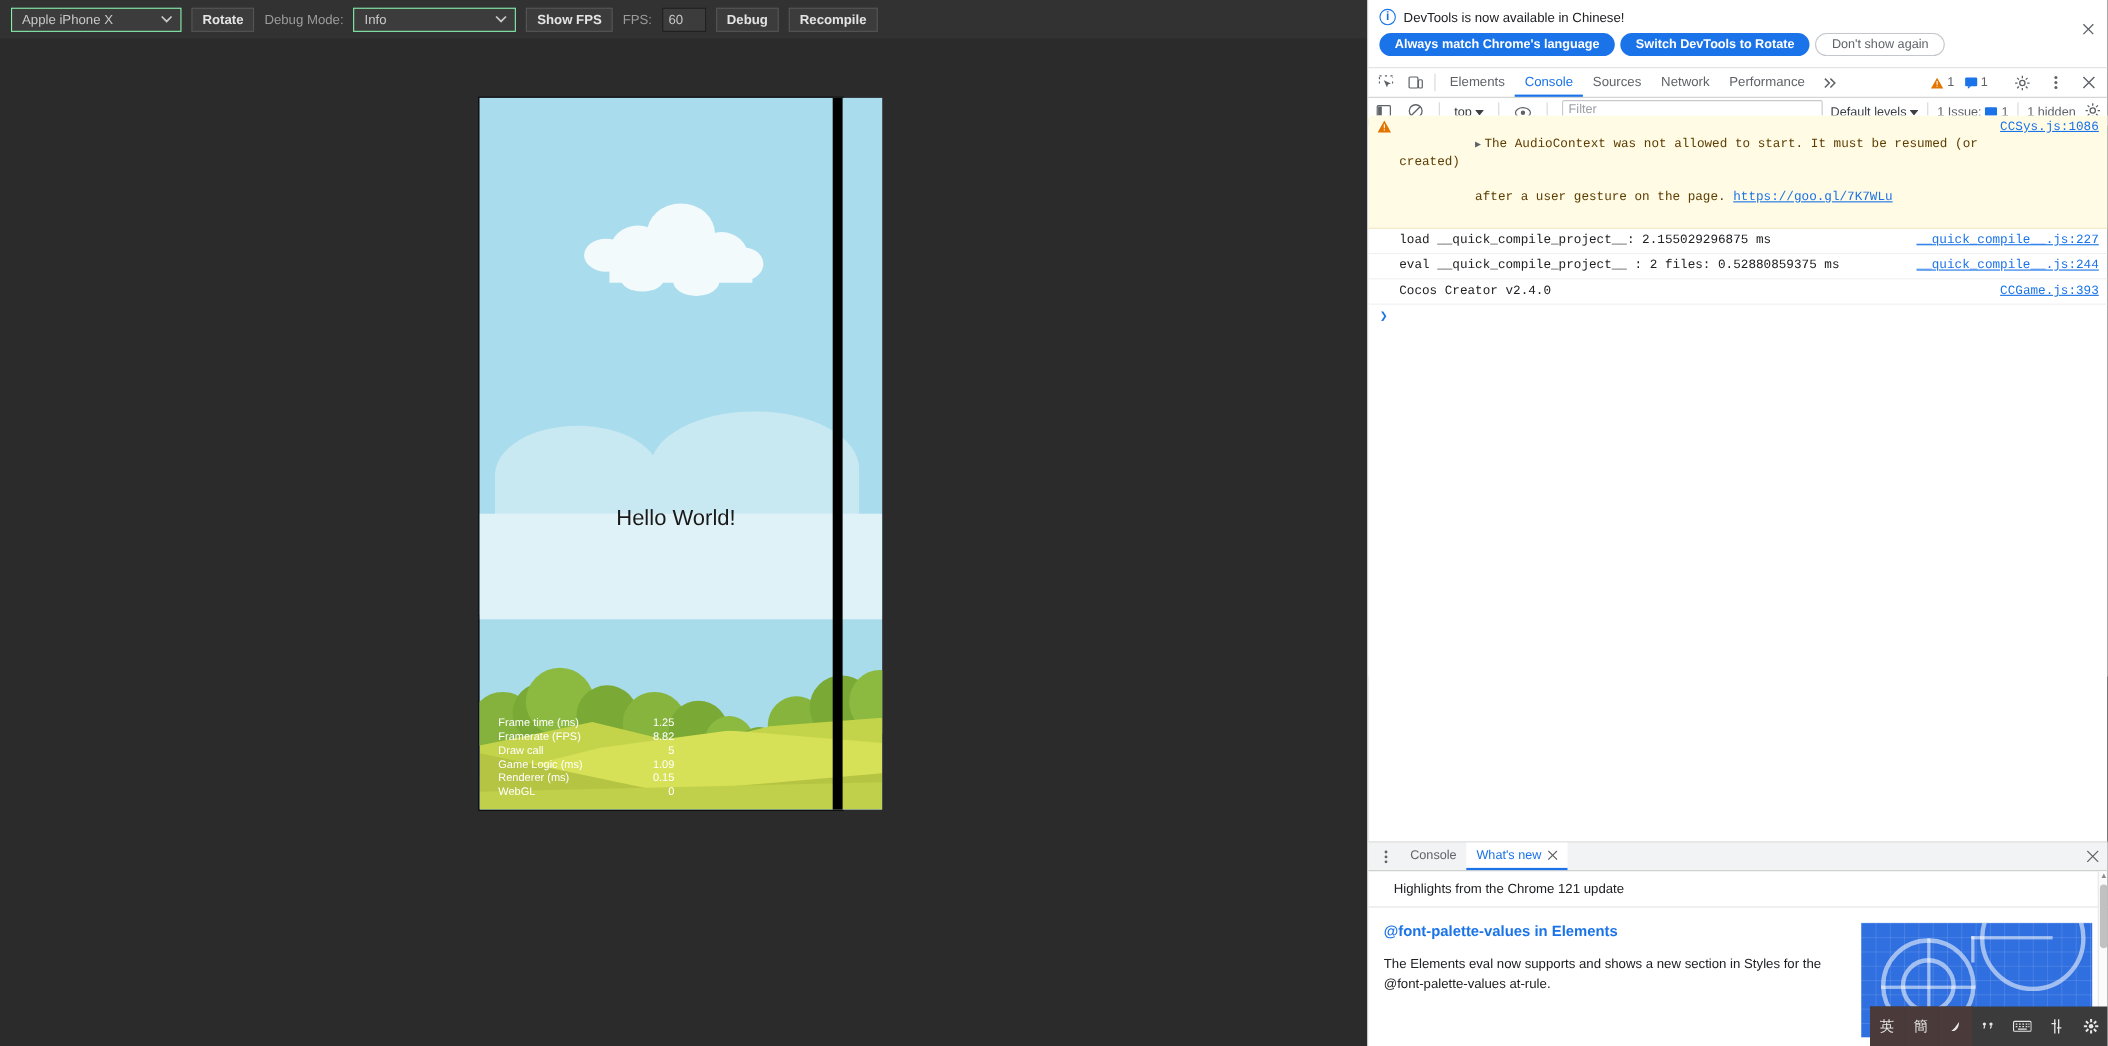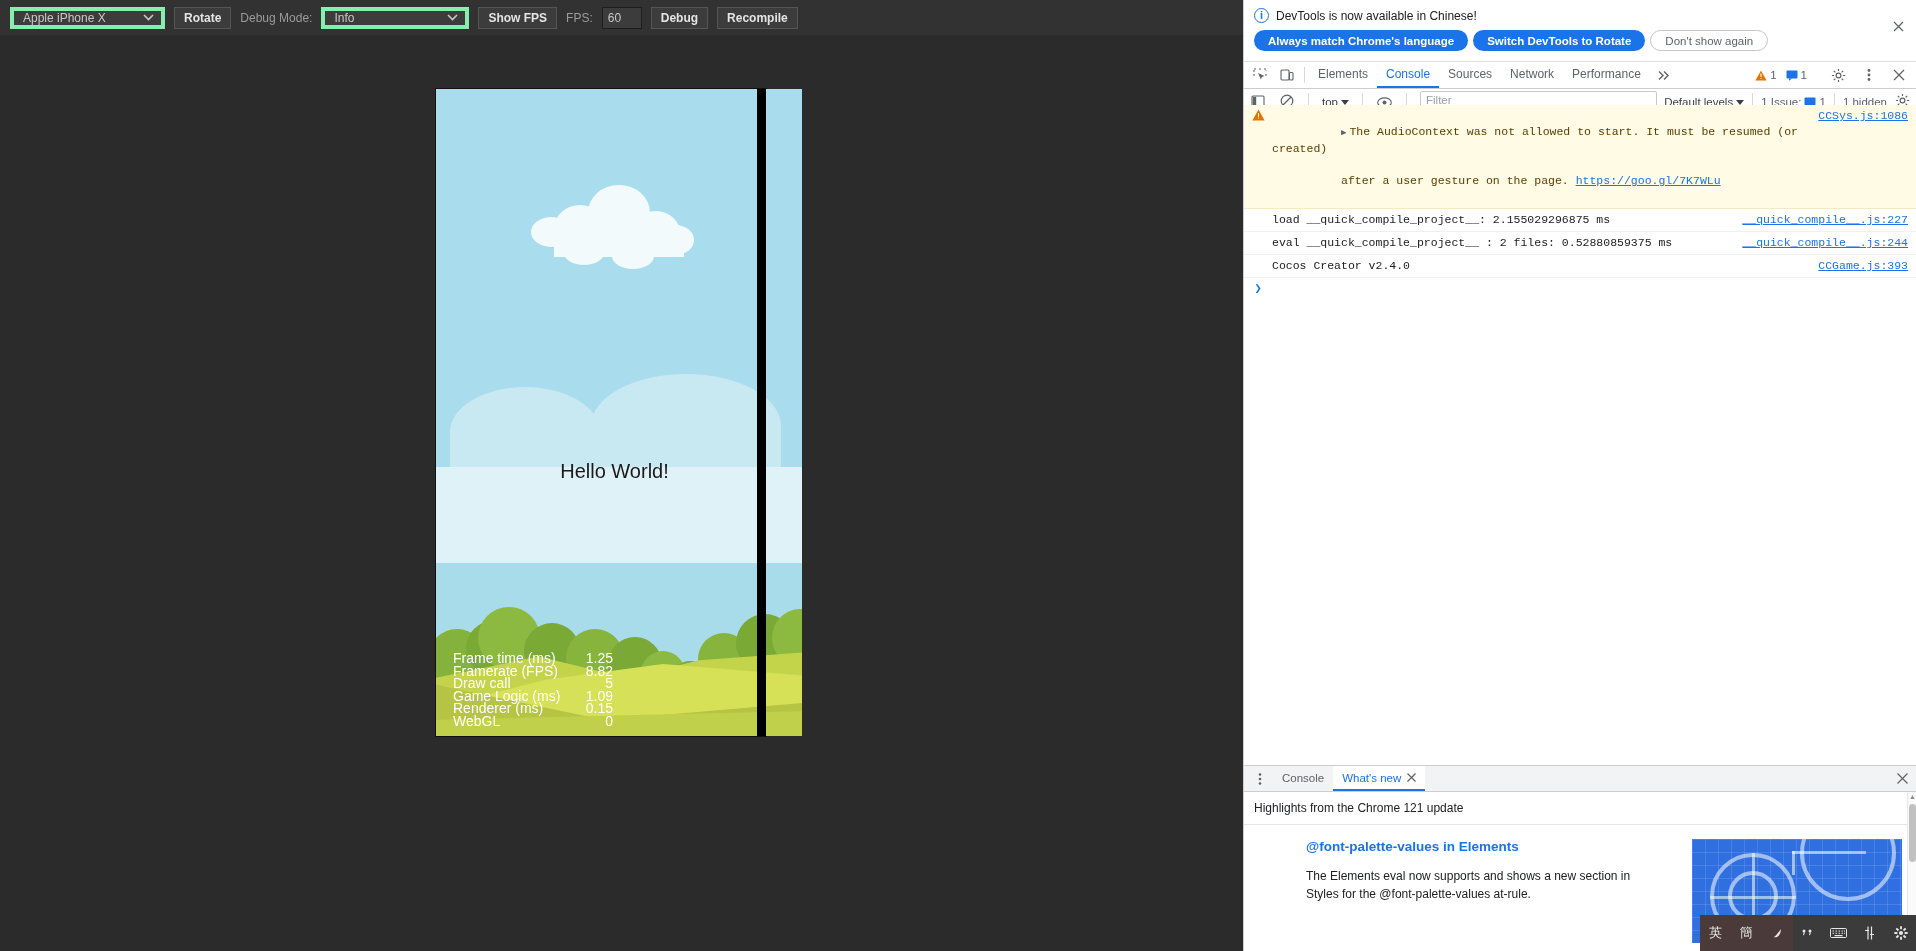--- a/index.html
+++ b/index.html
@@ -26,21 +26,21 @@
     width: 1243px; height: 36px;
     background: #323232;
     display: flex; align-items: center;
     padding-left: 10px;
     gap: 9px;
     border-bottom: 1px solid #2b2b2b;
   }
   .tb-select {
     height: 22px;
     background: #3c3c3c;
-    border: 4px solid #86efac;
+    border: 1px solid #86efac;
     color: #c8c8c8;
     font-size: 12px;
     display: flex; align-items: center;
     padding: 0 6px 0 9px;
     position: relative;
     cursor: pointer;
   }
   .tb-select .lbl { flex: 1; }
   .tb-select .chev {
     width: 13px; height: 13px;
@@ -123,21 +123,21 @@
     font-size: 20px;
     color: #1a1a1a;
     font-family: "Liberation Sans", sans-serif;
   }
 
   
   #profiler {
     position: absolute;
     left: 17px; bottom: 9px;
     width: 160px;
-    font-size: 14px;
+    font-size: 10px;
     line-height: 12.5px;
     color: #ffffff;
     font-family: "Liberation Sans", sans-serif;
   }
   #profiler .row { display: flex; justify-content: space-between; height: 12.5px; }
   #profiler .k { white-space: nowrap; }
   #profiler .v { white-space: nowrap; }
 
   
   #devtools {
@@ -273,24 +273,24 @@
     display: flex; align-items: center; gap: 6px;
     padding: 0 9px; font-size: 11.5px; color: #5f6368; cursor: pointer;
     border-bottom: 2px solid transparent;
   }
   .dw-tab.active { color: #1a73e8; border-bottom-color: #1a73e8; background: #fff; }
   .dw-x { font-size: 11px; color: #5f6368; }
   #drawer-close { margin-left: auto; display: flex; align-items: center; padding: 0 8px; color: #5f6368; font-size: 13px; cursor: pointer; }
   #drawer-body { position: relative; height: 159px; overflow: hidden; }
   #whatsnew-header {
     font-size: 12px; color: #202124;
-    padding: 9px 10px;
+    padding: 9px 23px;
     border-bottom: 1px solid #e4e4e4;
   }
-  #whatsnew-item { display: flex; padding: 14px 14px 0 14px; gap: 26px; margin-left: 48px; }
+  #whatsnew-item { display: flex; padding: 14px 14px 0 14px; gap: 26px; }
   #whatsnew-text { flex: 1; }
   #whatsnew-title {
     font-size: 13.5px; font-weight: bold; color: #1a73e8; margin-bottom: 13px;
   }
   #whatsnew-desc { font-size: 12px; color: #202124; line-height: 18px; }
   #whatsnew-thumb {
     width: 210px; height: 104px;
     background: #2f6fe0;
     position: relative; overflow: hidden; flex: 0 0 210px;
   }

